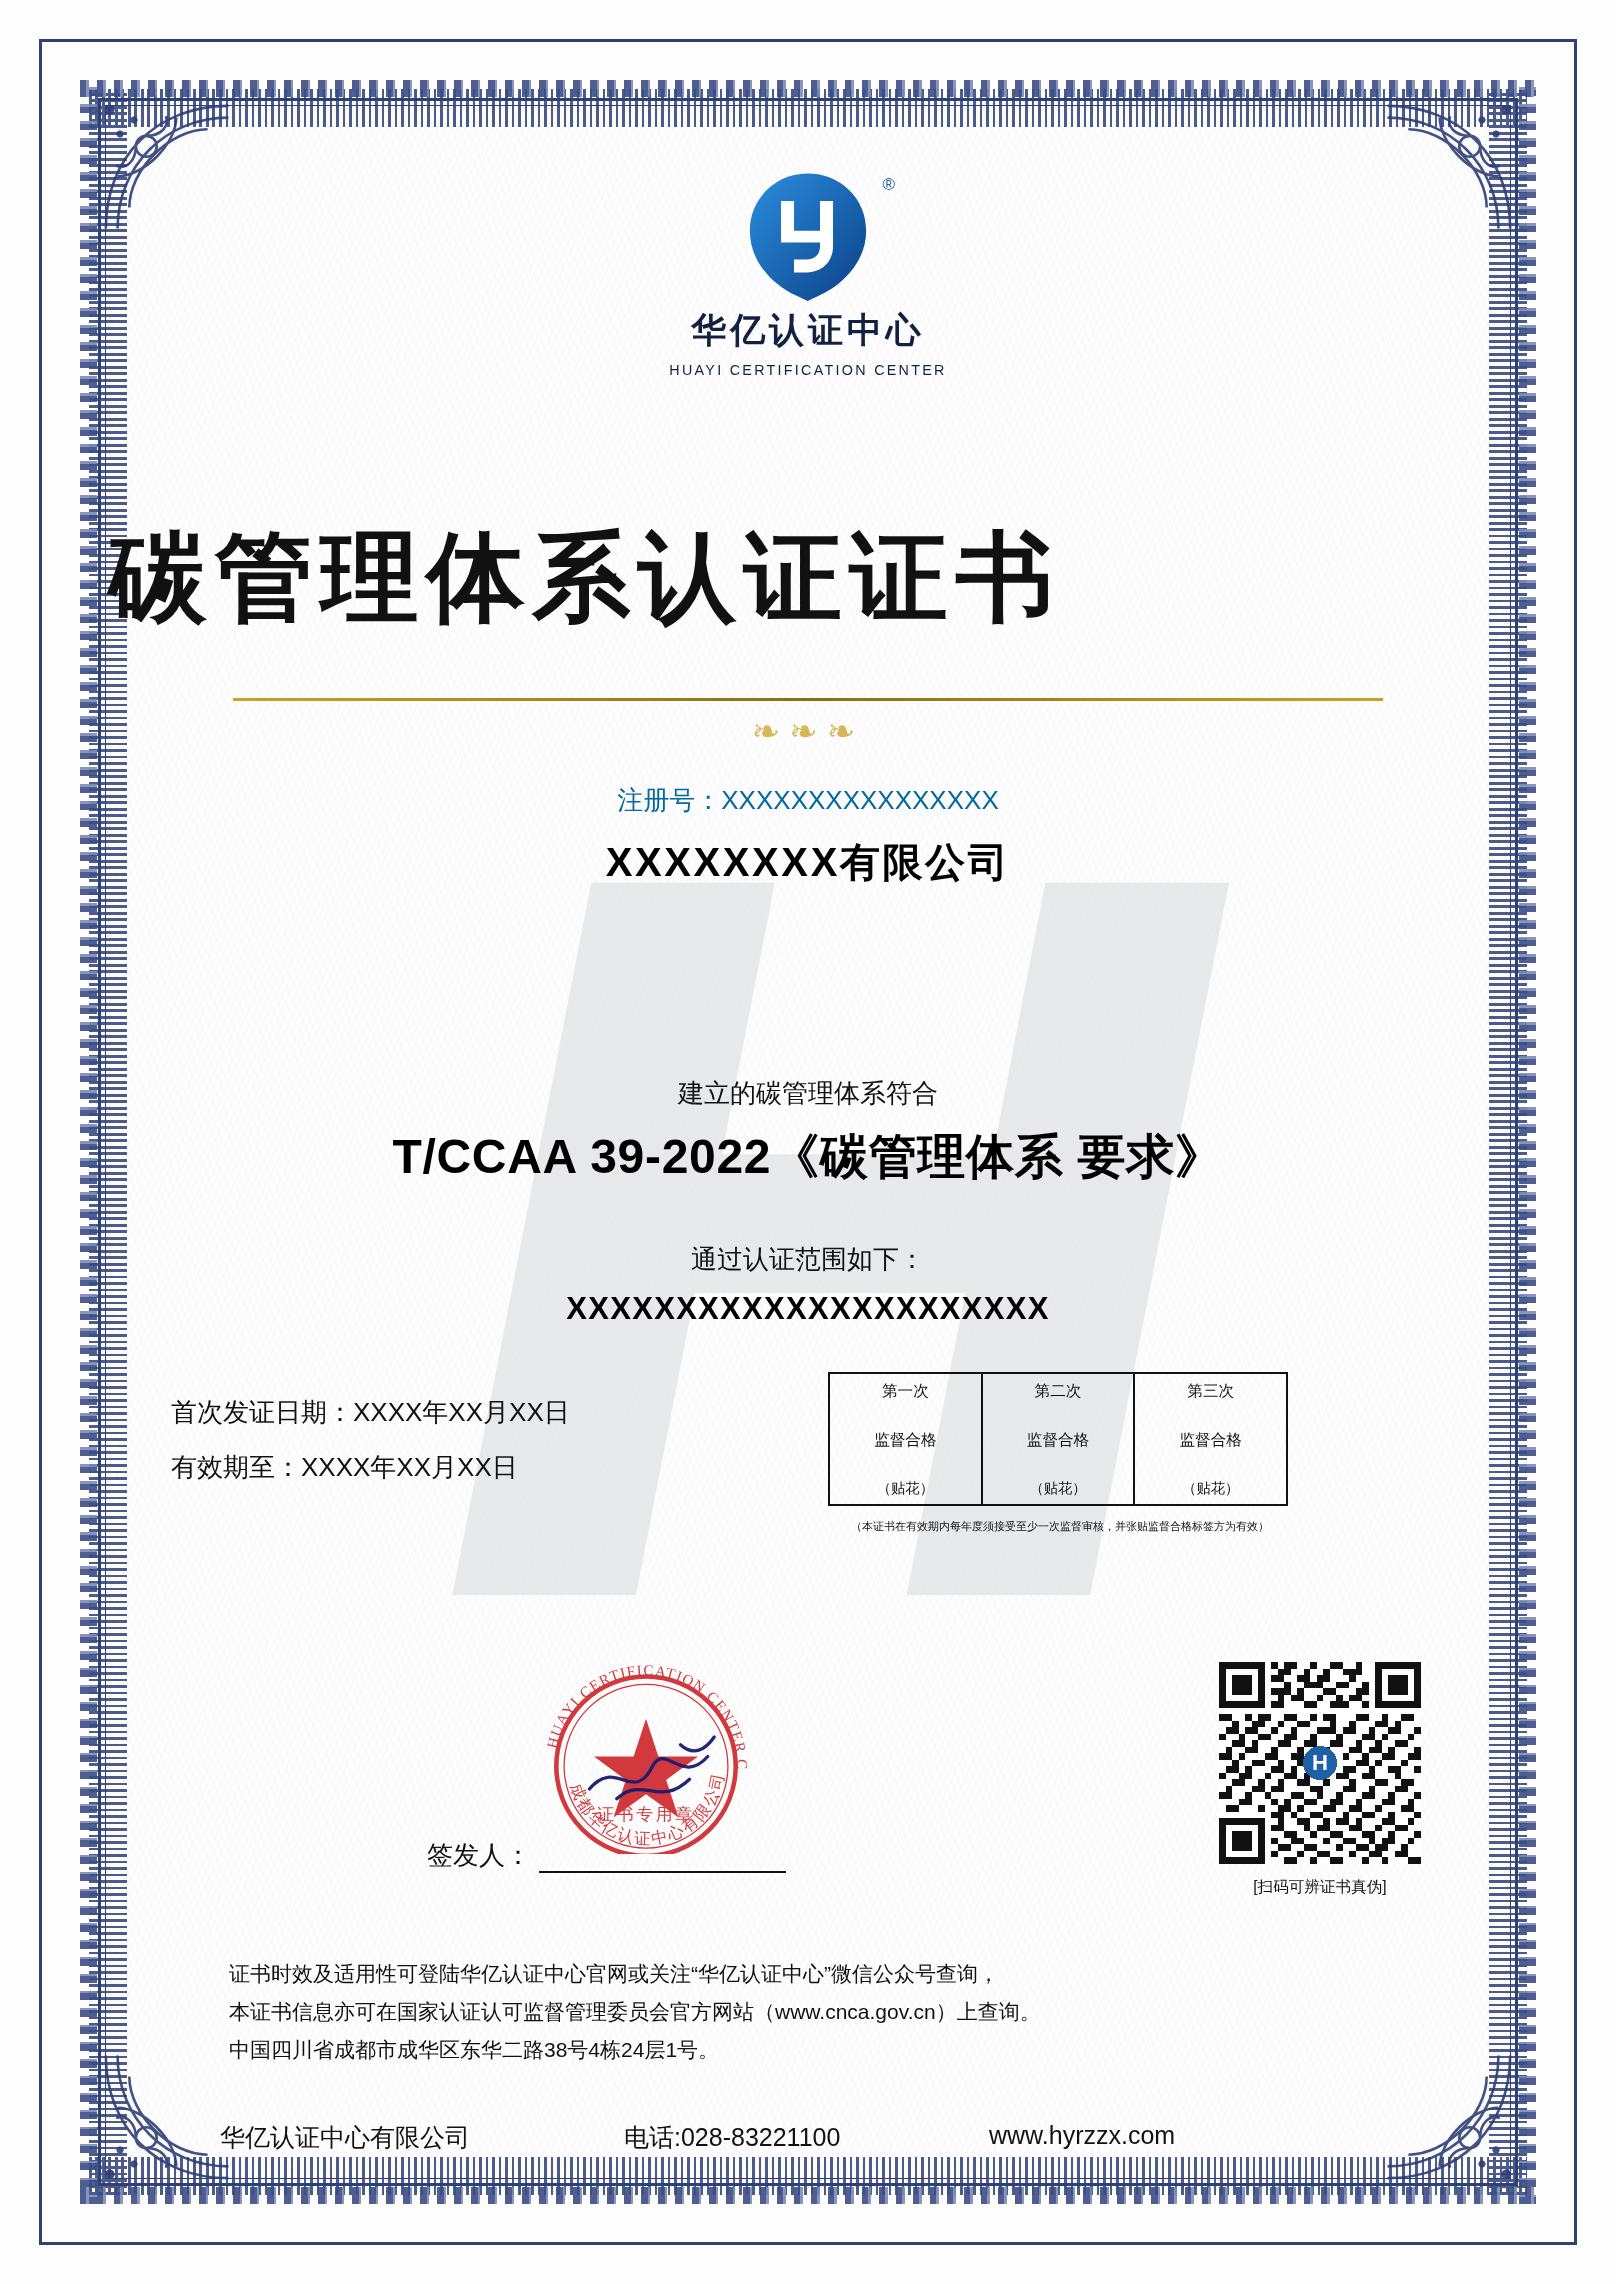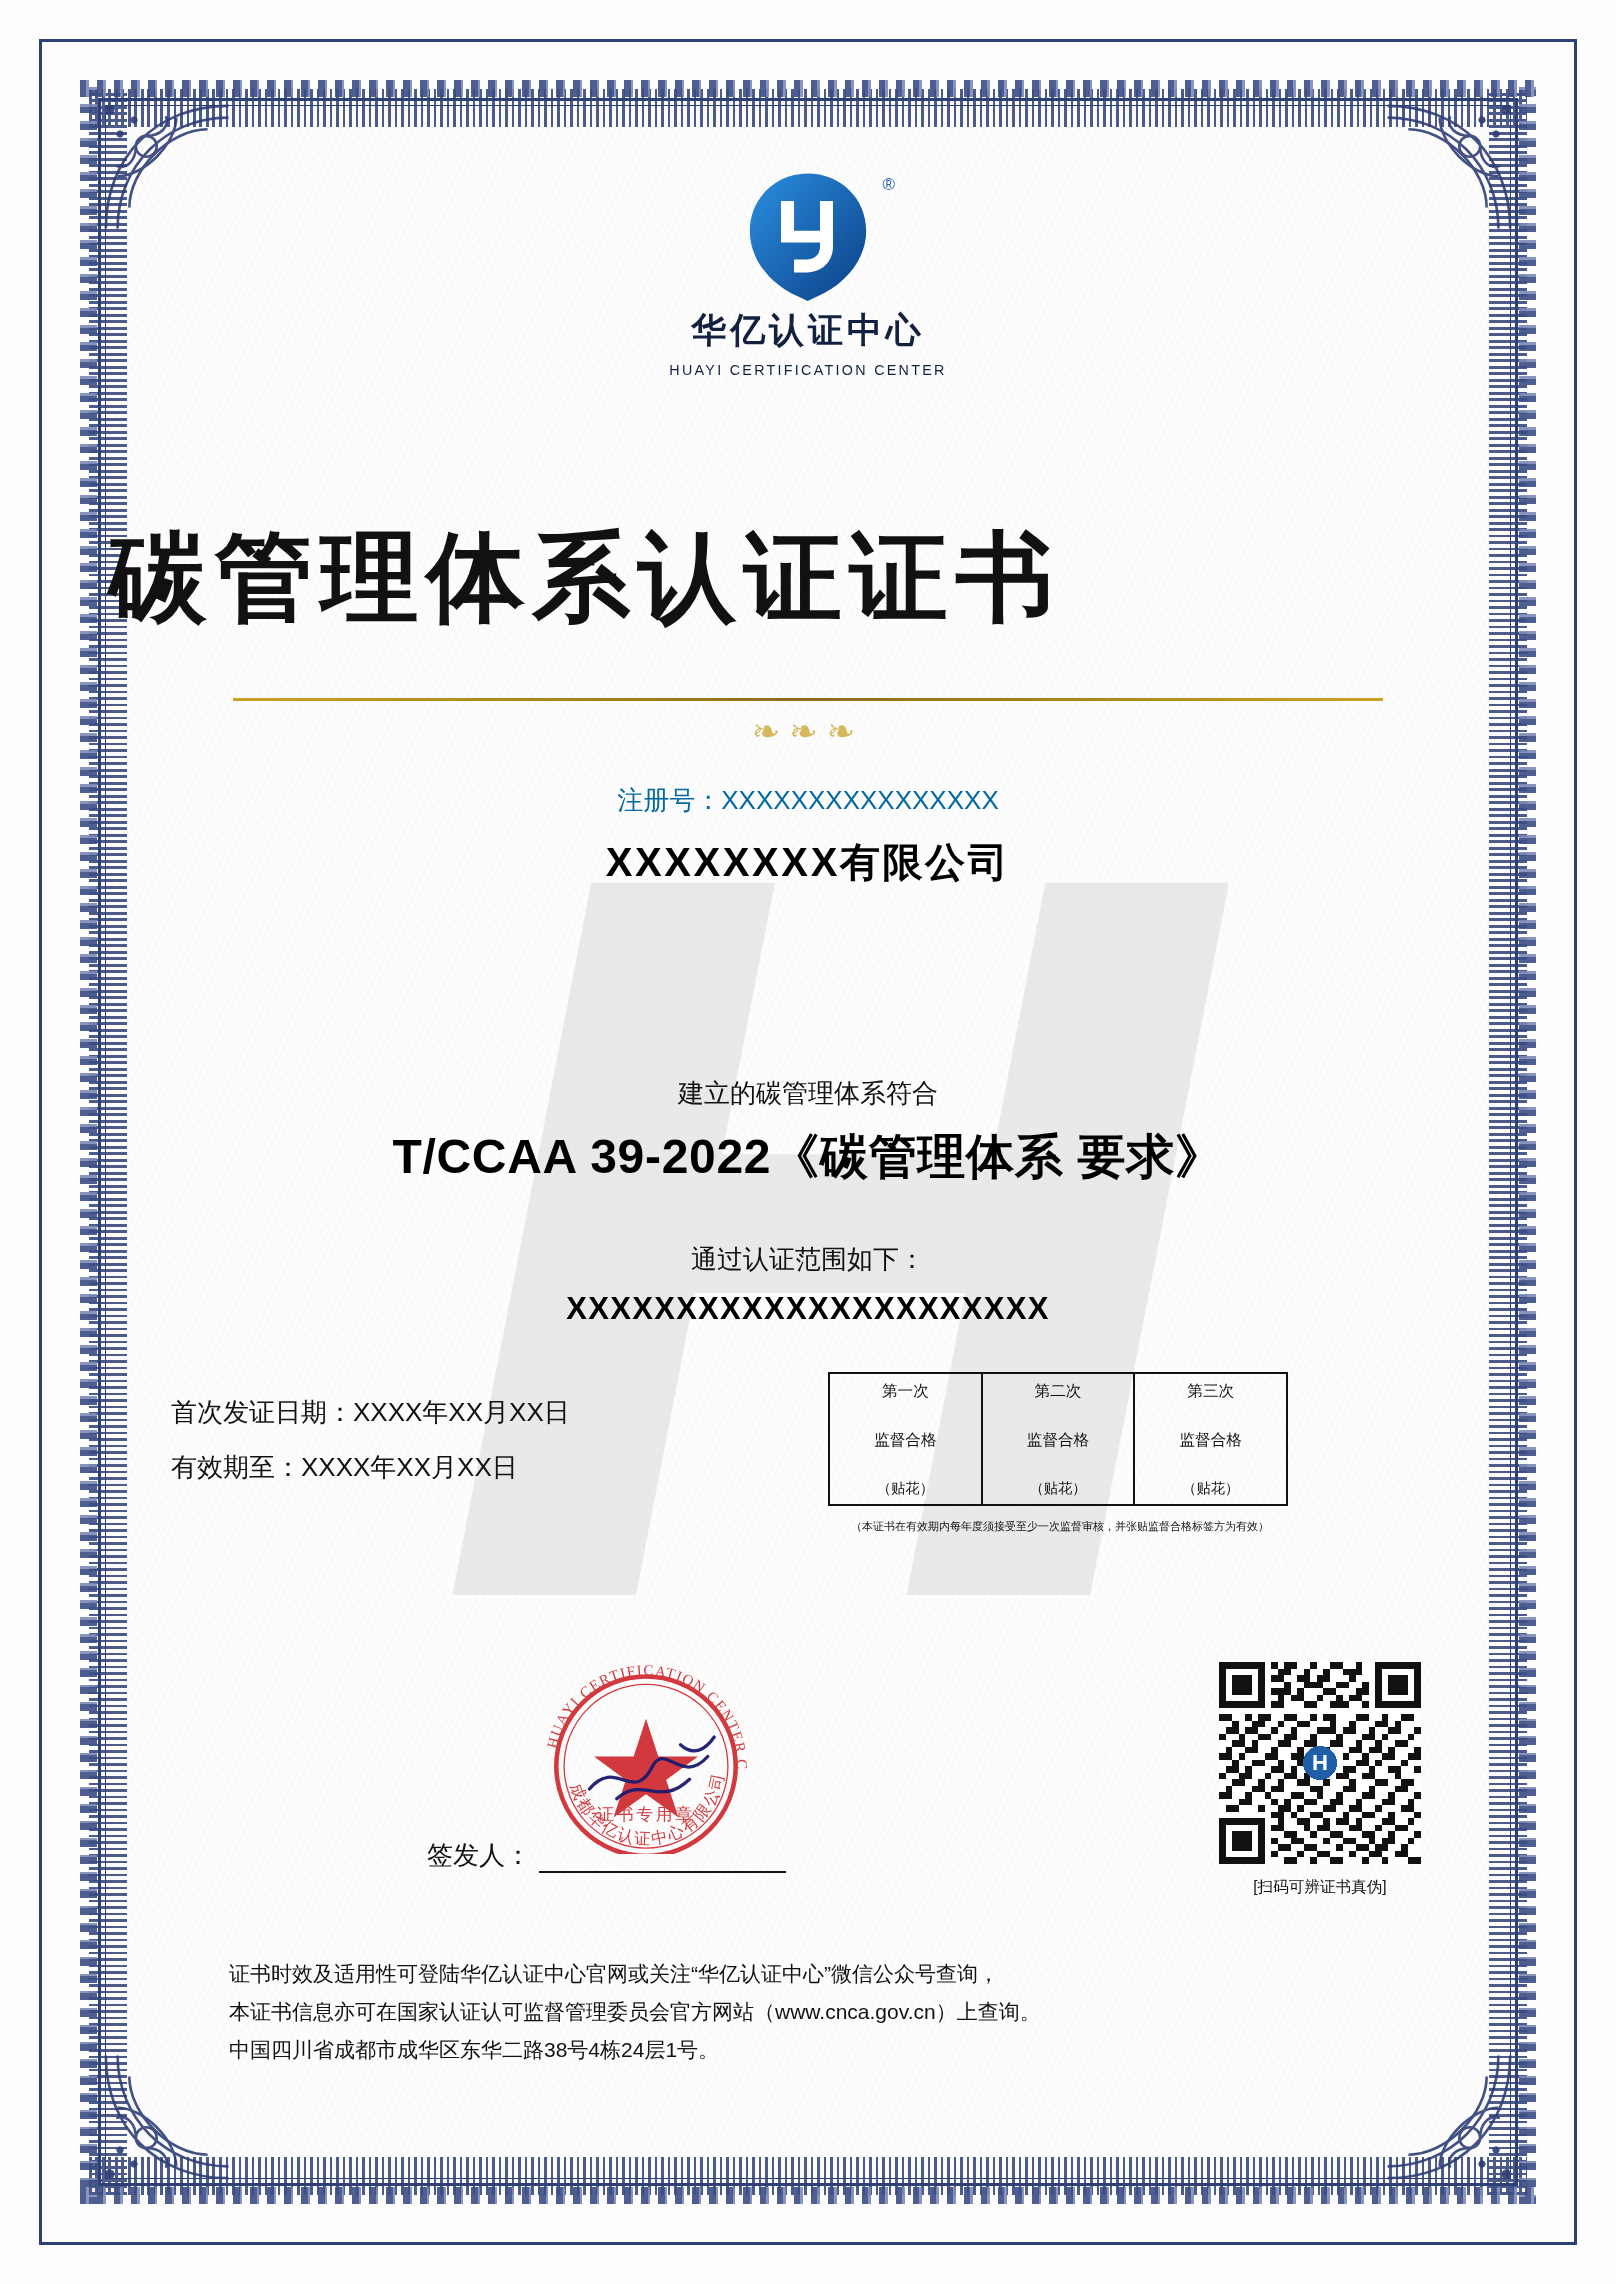--- a/index.html
+++ b/index.html
@@ -521,16 +521,21 @@
       </svg>
     </div>
     <div class="qr-note">[扫码可辨证书真伪]</div>
 
     <div class="notes">
       <div>证书时效及适用性可登陆华亿认证中心官网或关注“华亿认证中心”微信公众号查询，</div>
       <div>本证书信息亦可在国家认证认可监督管理委员会官方网站（www.cnca.gov.cn）上查询。</div>
       <div>中国四川省成都市成华区东华二路38号4栋24层1号。</div>
     </div>
 
+    <div class="footer">
+      <div class="f1">华亿认证中心有限公司</div>
+      <div class="f2">电话:028-83221100</div>
+      <div class="f3">www.hyrzzx.com</div>
+    </div>
 
   </div>
 </div>
 
 
 </body></html>

